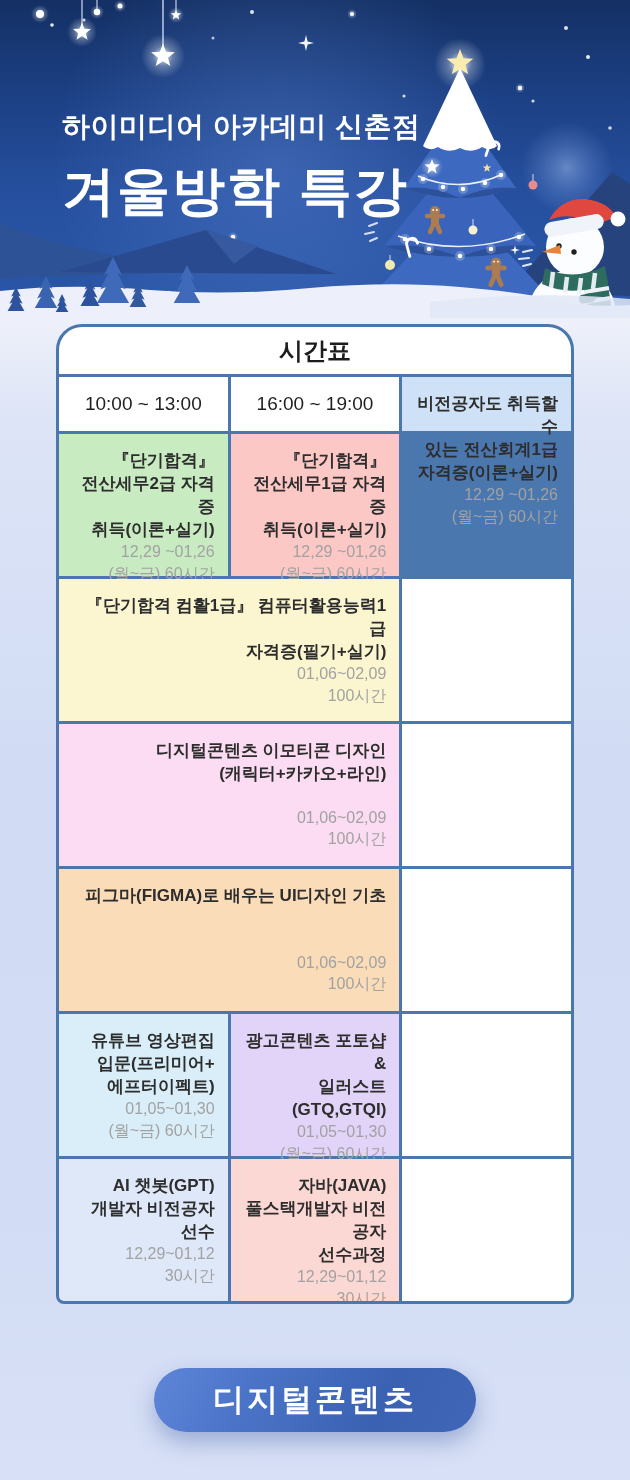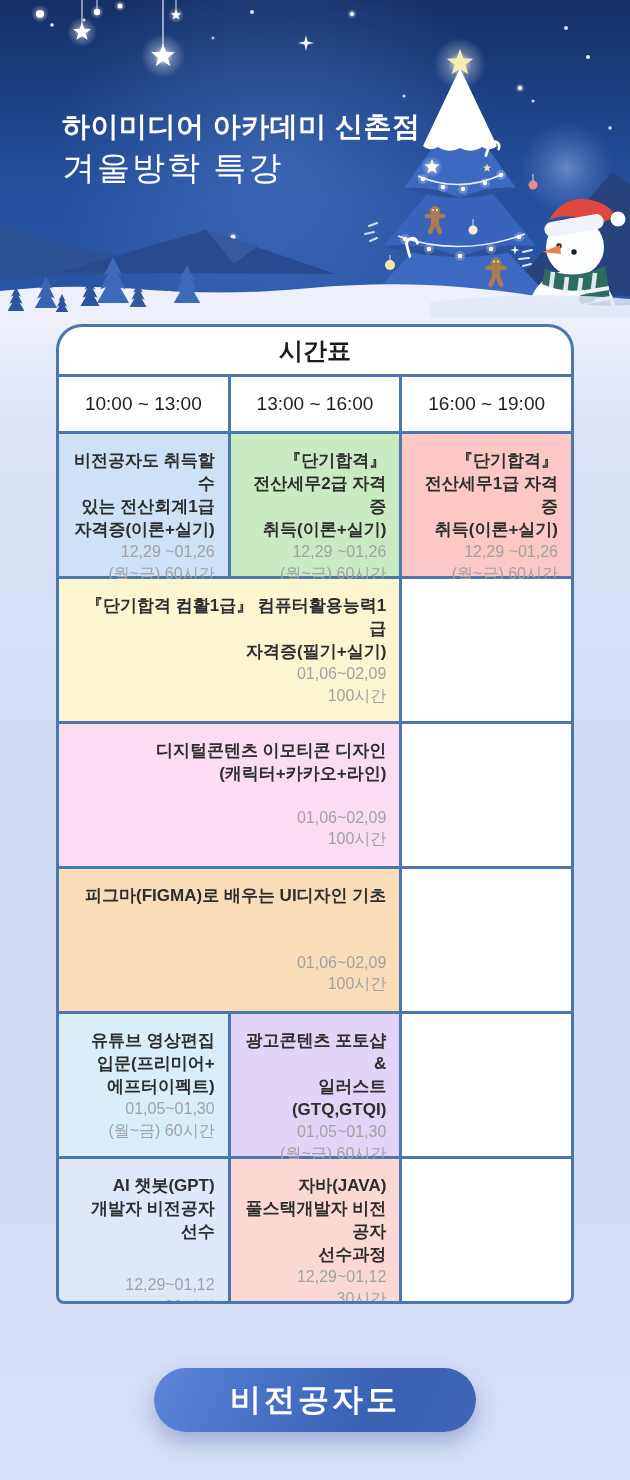--- a/index.html
+++ b/index.html
@@ -9,21 +9,21 @@
     background:linear-gradient(180deg,#eef1fa 318px,#dde4f7 420px,#d1dcf4 760px,#d2dcf4 1200px,#d7e0f6 1480px);
   }
   
   .hero{position:relative;height:318px;overflow:hidden;
     background:linear-gradient(180deg,#143064 0%,#1c4084 30%,#26509f 62%,#2b57a8 100%);}
   .hero::before{content:"";position:absolute;inset:0;
     background:radial-gradient(circle at 44% 52%,rgba(98,138,218,.38),rgba(98,138,218,0) 58%);}
   .scene{position:absolute;inset:0;display:block;}
   .hero-text{position:relative;z-index:2;padding:108px 0 0 62px;color:#fff;}
   .hero-sub{font-size:28px;font-weight:800;letter-spacing:.5px;}
-  .hero-title{font-size:33px;font-weight:400;letter-spacing:2px;}
+  .hero-title{margin-top:10px;font-size:53px;font-weight:700;letter-spacing:2px;}
   
   .board{
     width:518px;margin:6px auto 0;box-sizing:border-box;
     display:grid;grid-template-columns:repeat(3,1fr);
     grid-template-rows:47px 54px repeat(6,142px);
     gap:3px;background:#4b77af;border:3px solid #4b77af;
     border-radius:26px 26px 8px 8px;overflow:hidden;
   }
   .tt-title{grid-column:1/4;background:#fff;display:flex;align-items:center;justify-content:center;
     font-size:24px;font-weight:700;color:#1c1c1c;}
@@ -219,21 +219,20 @@
     <div class="hero-text">
       <div class="hero-sub">하이미디어 아카데미 신촌점</div>
       <div class="hero-title">겨울방학 특강</div>
     </div>
   </header>
 
   <section class="board">
     <div class="tt-title">시간표</div>
 
     <div class="th">10:00 ~ 13:00</div>
-    <div class="th">13:00 ~ 16:00</div>
     <div class="th">16:00 ~ 19:00</div>
 
     <div class="cell" style="background: rgb(207, 225, 246);">
       <div class="c-title">비전공자도 취득할 수
 있는 전산회계1급
 자격증(이론+실기)</div>
       <div class="c-date">12,29 ~01,26
 (월~금) 60시간</div>
     </div>
     <div class="cell" style="background: rgb(201, 235, 194);">
@@ -282,31 +281,31 @@
 (월~금) 60시간</div>
     </div>
     <div class="cell" style="background: rgb(226, 211, 248);">
       <div class="c-title">광고콘텐츠 포토샵&amp;
 일러스트(GTQ,GTQI)</div>
       <div class="c-date">01,05~01,30
 (월~금) 60시간</div>
     </div>
     <div class="cell" style="background: rgb(255, 255, 255);"></div>
 
-    <div class="cell" style="background: rgb(223, 232, 249); gap: 31px;">
+    <div class="cell" style="background: rgb(223, 232, 249);">
       <div class="c-title">AI 챗봇(GPT)
 개발자 비전공자 선수</div>
       <div class="c-date">12,29~01,12
 30시간</div>
     </div>
     <div class="cell" style="background: rgb(252, 216, 212);">
       <div class="c-title">자바(JAVA)
 풀스택개발자 비전공자
 선수과정</div>
       <div class="c-date">12,29~01,12
 30시간</div>
     </div>
     <div class="cell" style="background: rgb(255, 255, 255);"></div>
   </section>
 
-  <button class="cta">비전공자도</button>
+  <button class="cta">디지털콘텐츠</button>
 
 </div>
 
 </body></html>

